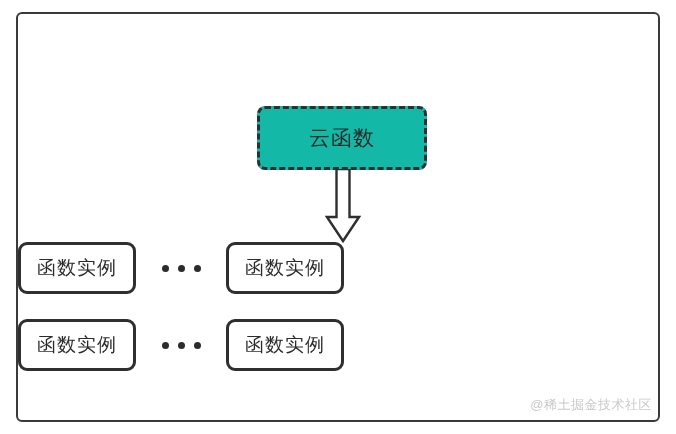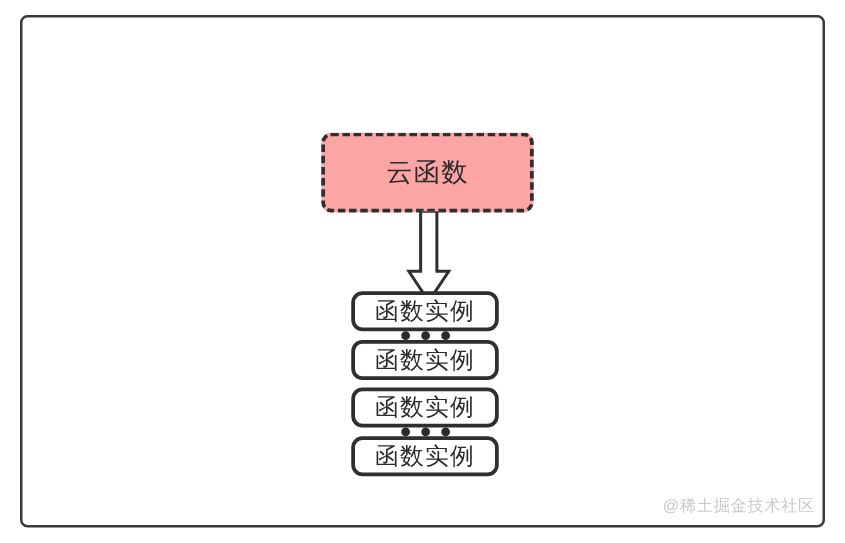--- a/index.html
+++ b/index.html
@@ -50,21 +50,21 @@
   
   .cloud-function-box {
     position: absolute;
     left: 239px;
     top: 92px;
     width: 170px;
     height: 64px;
     box-sizing: border-box;
     border: 3px dashed #2f2f2f;
     border-radius: 8px;
-    background: #fca5a5;
+    background: #14b8a6;
     display: flex;
     align-items: center;
     justify-content: center;
   }
   .cloud-function-box .box-label {
     font-size: 21px;
     color: #2b2b2b;
     letter-spacing: 1px;
   }
 
@@ -78,22 +78,20 @@
   }
 
   
   .instance-row {
     position: absolute;
     left: 0;
     width: 644px;
     height: 52px;
     display: flex;
     align-items: center;
-    justify-content: center;
-    flex-direction: column;
   }
   .instance-row.row-1 { top: 228px; }
   .instance-row.row-2 { top: 305px; }
 
   .instance-box {
     width: 118px;
     height: 52px;
     box-sizing: border-box;
     border: 3px solid #2f2f2f;
     border-radius: 9px;

